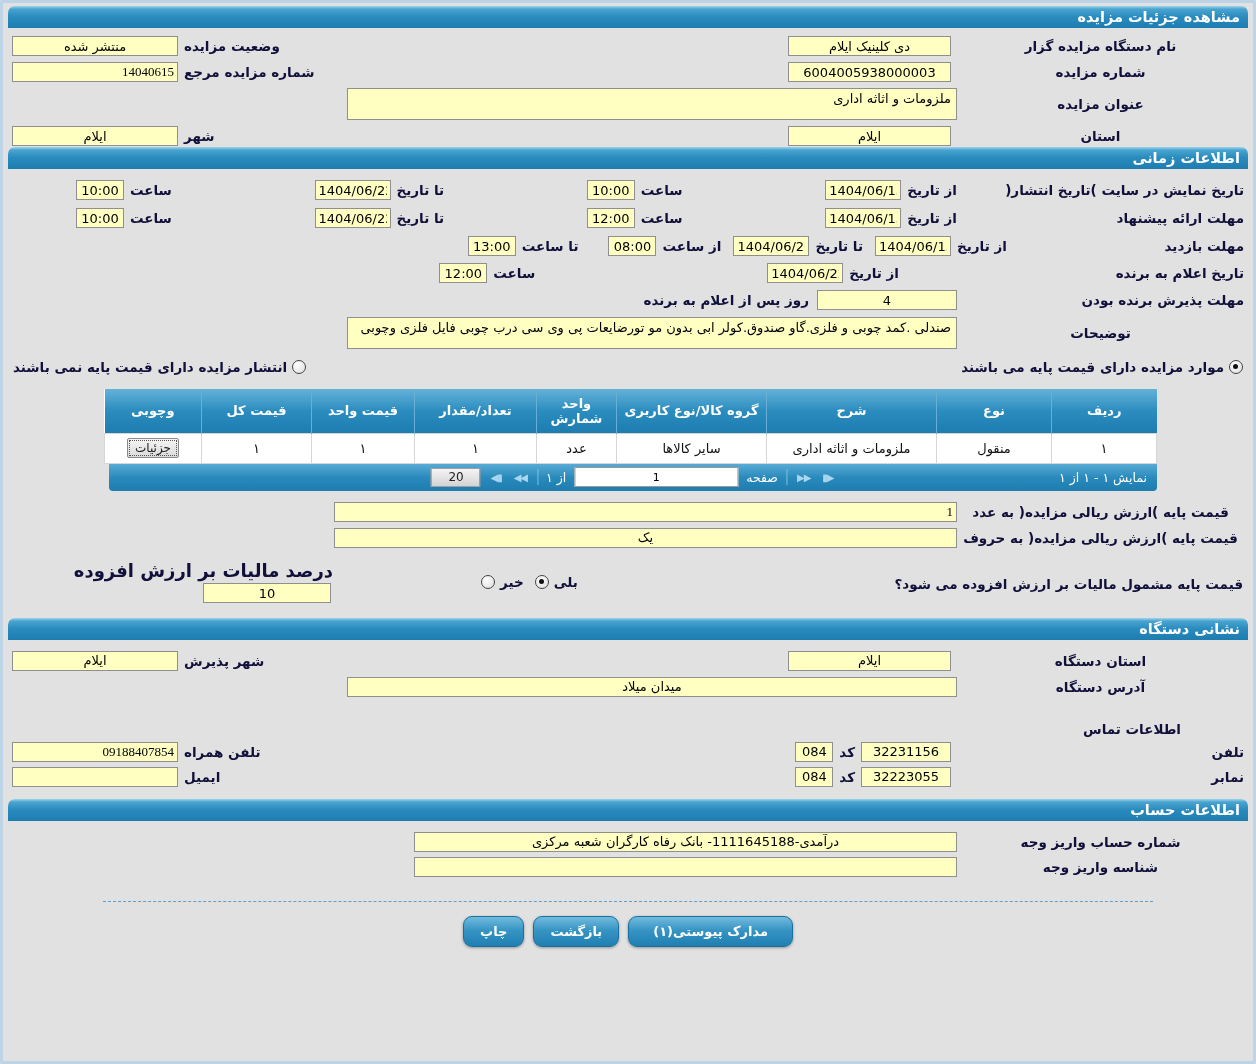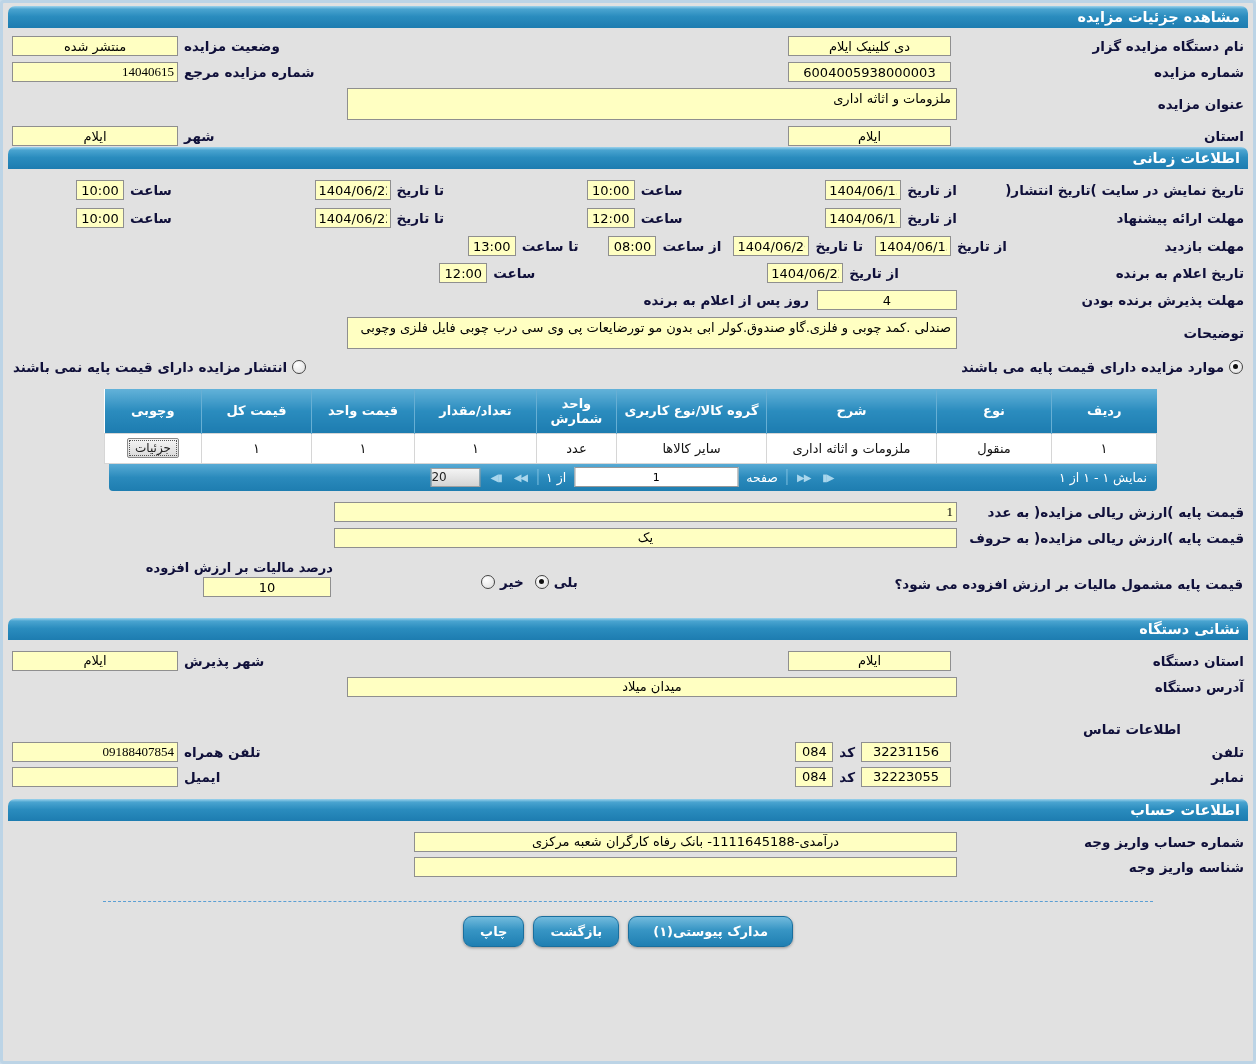--- a/index.html
+++ b/index.html
@@ -25,21 +25,21 @@
     font-family:inherit;
   }
   textarea.inp{height:32px;resize:none;text-align:right;padding:2px 5px;display:block;}
   .ta-r{text-align:right;font-family:Liberation Serif, serif;}
   .w-std{width:163px;} .w-side{width:166px;} .w-date{width:76px;} .w-time{width:48px;}
   .w-wide{width:610px;} .w-price{width:623px;} .w-acct{width:543px;}
   .w-days{width:140px;} .w-phone{width:90px;} .w-code{width:38px;}
   .frow{display:flex;justify-content:space-between;align-items:center;padding:0 9px;}
   .pair{display:flex;align-items:center;gap:6px;}
   .lblcell{width:287px;flex:none;text-align:start;}
-  .adj{text-align:right;}
+  .adj{text-align:center;}
   .trow{display:flex;align-items:center;padding:0 9px;}
   .spread{flex:1;display:flex;justify-content:space-between;align-items:center;padding-left:64px;}
   .visit-cell{width:287px;flex:none;display:flex;justify-content:space-between;align-items:center;}
   .gap12{margin-inline-start:12px;} .gap26{margin-inline-start:30px;}
   .gap58{margin-inline-start:58px;} .gap232{margin-inline-start:232px;}
   .mt8{margin-top:8px;} .mt6{margin-top:6px;} .mt7{margin-top:7px;} .mt10{margin-top:1px;}
   .mt11{margin-top:11px;} .mt12{margin-top:12px;} .mt20{margin-top:20px;}
   .mt22{margin-top:22px;} .mt4{margin-top:4px;} .mt5{margin-top:5px;}
   .radiorow{display:flex;justify-content:space-between;align-items:center;padding:0 10px;margin-top:10px;}
   .rgroup{display:flex;align-items:center;gap:5px;}
@@ -57,26 +57,26 @@
   .detbtn{background:linear-gradient(#f5f5f5,#dadada);border:1px solid #8a8a8a;border-radius:2px;
     font-size:12px;padding:2px 7px;color:#222;outline:1px dotted #555;outline-offset:-3px;font-family:inherit;}
   .pager{position:relative;height:27px;background:linear-gradient(180deg,#58abd5 0%,#2a8abc 50%,#1e7db0 100%);
     border-radius:0 0 4px 4px;color:#fff;display:flex;align-items:center;font-size:12.5px;}
   .pager-summary{padding:0 10px;white-space:nowrap;}
   .pager-controls{position:absolute;left:50%;transform:translateX(-50%);display:flex;align-items:center;gap:8px;direction:rtl;}
   .pgico{color:#a9d6ec;font-size:10px;letter-spacing:-1px;cursor:pointer;background:none;border:none;padding:0 2px;}
   .pgsep{width:1px;height:16px;background:#7fc0e0;}
   .pager-input{width:158px;height:16px;border:1px solid #999;font-size:11px;text-align:center;background:#fff;font-family:inherit;}
   .pgsize{background:linear-gradient(#f4f4f4,#d4d4d4);border:1px solid #a0a0a0;color:#222;width:50px;height:19px;
-    font-size:12px;display:flex;align-items:center;padding:0 0;direction:ltr;box-sizing:border-box;cursor:pointer;}
+    font-size:12px;display:flex;align-items:center;padding:0 17px;direction:ltr;box-sizing:border-box;cursor:pointer;}
   .vatrow{position:relative;height:46px;margin-top:12px;}
   .vatrow .q{position:absolute;right:10px;top:16px;}
   .vatrow .radios{position:absolute;left:478px;top:14px;display:flex;align-items:center;gap:5px;direction:rtl;}
   .vatblock{position:absolute;left:198px;top:0;width:132px;text-align:center;}
-  .vatblock .lbl{font-size:13px;display:block;margin-bottom:2px;}
+  .vatblock .lbl{font-size:18px;display:block;margin-bottom:2px;}
   .contact-line{padding:0 72px 0 0;}
   .dashline{margin:24px 100px 0;border-top:1px dashed #5b9fd4;height:0;}
   .btnrow{display:flex;justify-content:center;gap:9px;margin-top:14px;}
   .btn{background:linear-gradient(180deg,#72bbdd 0%,#3795c4 45%,#1f7fb2 100%);
     border:1px solid #1a6f9e;border-radius:9px;color:#fff;font-weight:bold;font-size:13px;
     height:31px;padding:0 16px;box-shadow:0 1px 3px rgba(0,0,0,.35);cursor:pointer;font-family:inherit;}
   .btn-wide{padding:0 24px;}
 </style>
 </head>
 <body>

